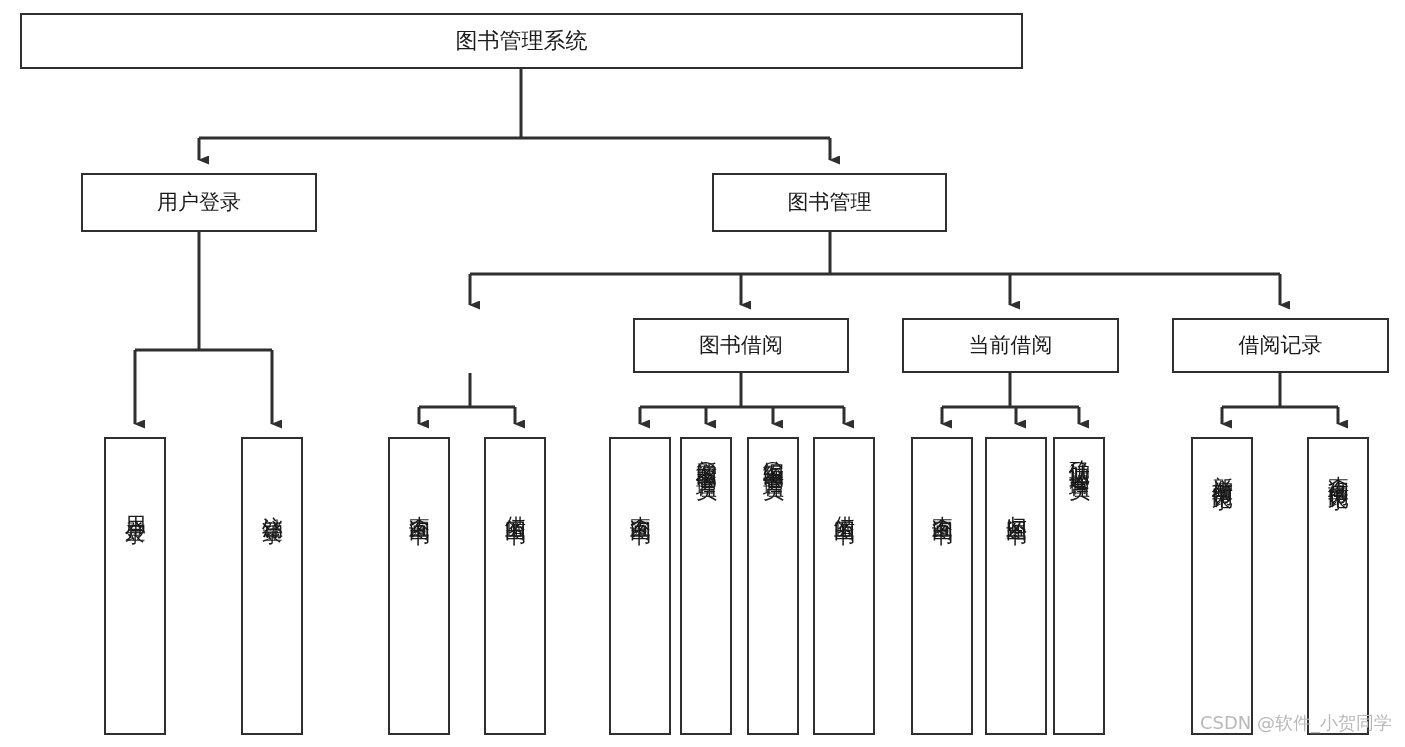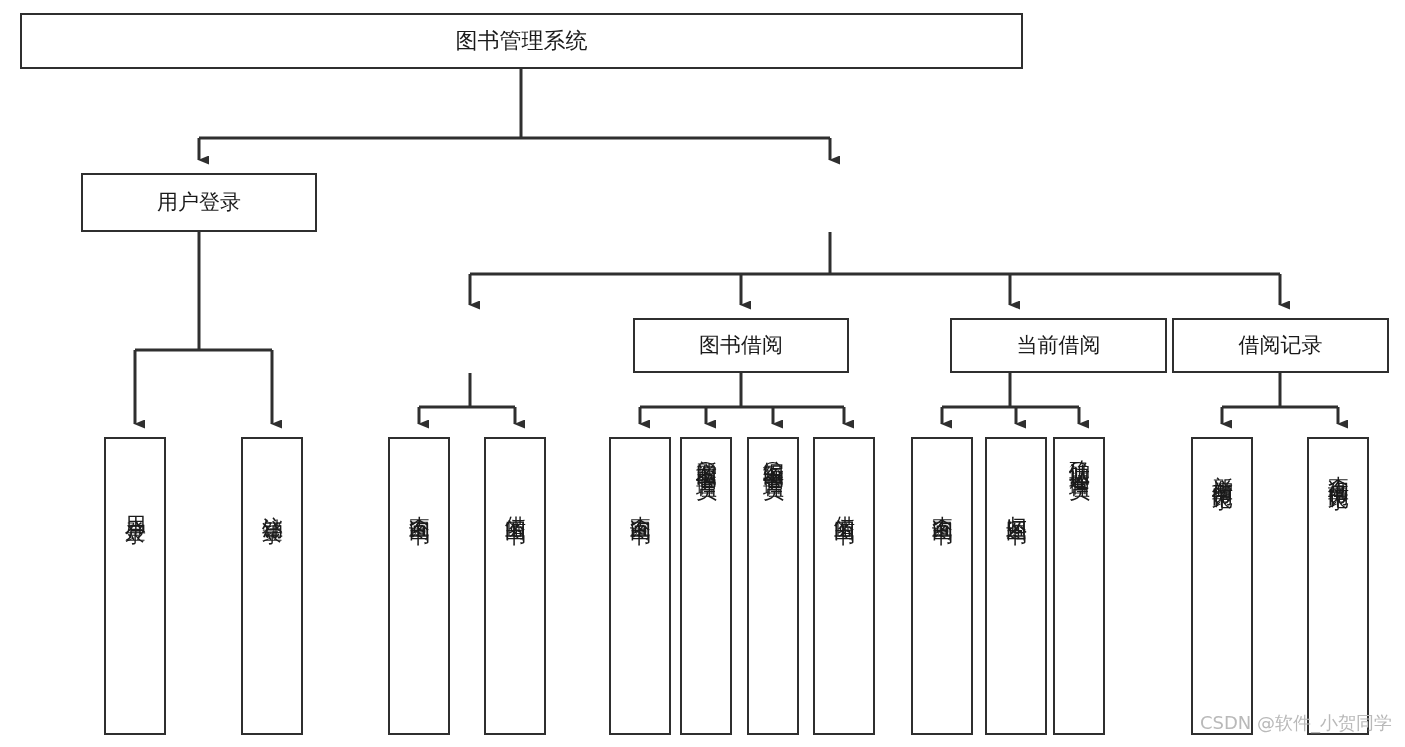--- a/index.html
+++ b/index.html
@@ -129,27 +129,30 @@
   </svg>
 
   <div class="node root horiz" style="left:20px; top:13px; width:1003px; height:56px;">
     <span class="node-label">图书管理系统</span>
   </div>
 
   <div class="node horiz" style="left:81px; top:173px; width:236px; height:59px;">
     <span class="node-label">用户登录</span>
   </div>
 
+  <div class="node horiz" style="left:712px; top:173px; width:235px; height:59px;">
+    <span class="node-label">图书管理</span>
+  </div>
 
 
   <div class="node horiz" style="left:633px; top:318px; width:216px; height:55px;">
     <span class="node-label">图书借阅</span>
   </div>
 
-  <div class="node horiz" style="left:902px; top:318px; width:217px; height:55px;margin-left:48px;">
+  <div class="node horiz" style="left:902px; top:318px; width:217px; height:55px;">
     <span class="node-label">当前借阅</span>
   </div>
 
   <div class="node horiz" style="left:1172px; top:318px; width:217px; height:55px;align-items:center;">
     <span class="node-label">借阅记录</span>
   </div>
 
   <div class="node vert" style="left:104px; top:437px; width:62px; height:298px; padding-top:60px;">
     <span class="node-label">用户登录</span>
   </div>

